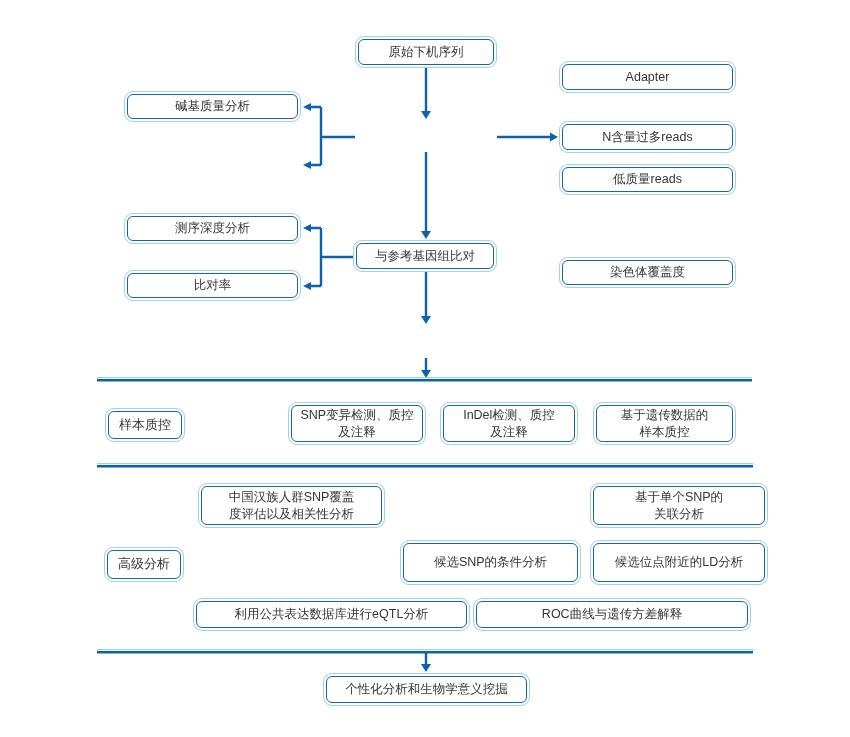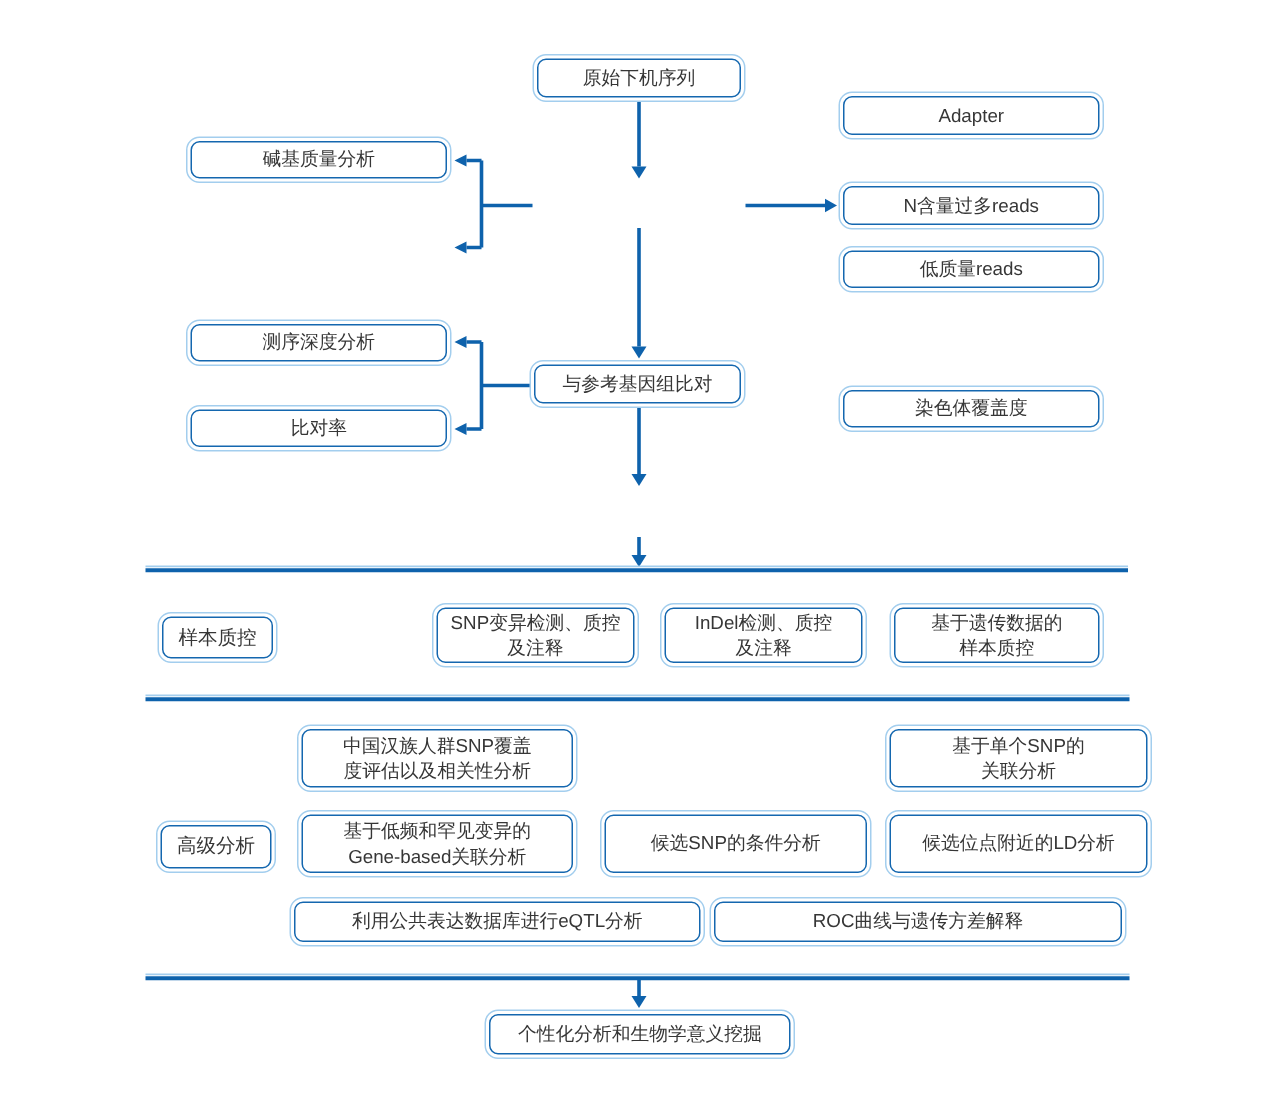--- a/index.html
+++ b/index.html
@@ -123,24 +123,20 @@
     <div class="inner"><span>中国汉族人群SNP覆盖
 度评估以及相关性分析</span></div>
   </div>
   <div class="node" style="left:590px;top:483px;width:178px;height:45px">
     <div class="inner"><span>基于单个SNP的
 关联分析</span></div>
   </div>
   <div class="node section-label" style="left:104px;top:547px;width:80px;height:35px">
     <div class="inner"><span>高级分析</span></div>
   </div>
-  <div class="node" style="left:198px;top:540px;width:187px;height:45px">
-    <div class="inner"><span>基于低频和罕见变异的
-Gene-based关联分析</span></div>
-  </div>
   <div class="node" style="left:400px;top:540px;width:181px;height:45px">
     <div class="inner"><span>候选SNP的条件分析</span></div>
   </div>
   <div class="node" style="left:590px;top:540px;width:178px;height:45px">
     <div class="inner"><span>候选位点附近的LD分析</span></div>
   </div>
   <div class="node" style="left:193px;top:598px;width:277px;height:33px">
     <div class="inner"><span>利用公共表达数据库进行eQTL分析</span></div>
   </div>
   <div class="node" style="left:473px;top:598px;width:278px;height:33px">

